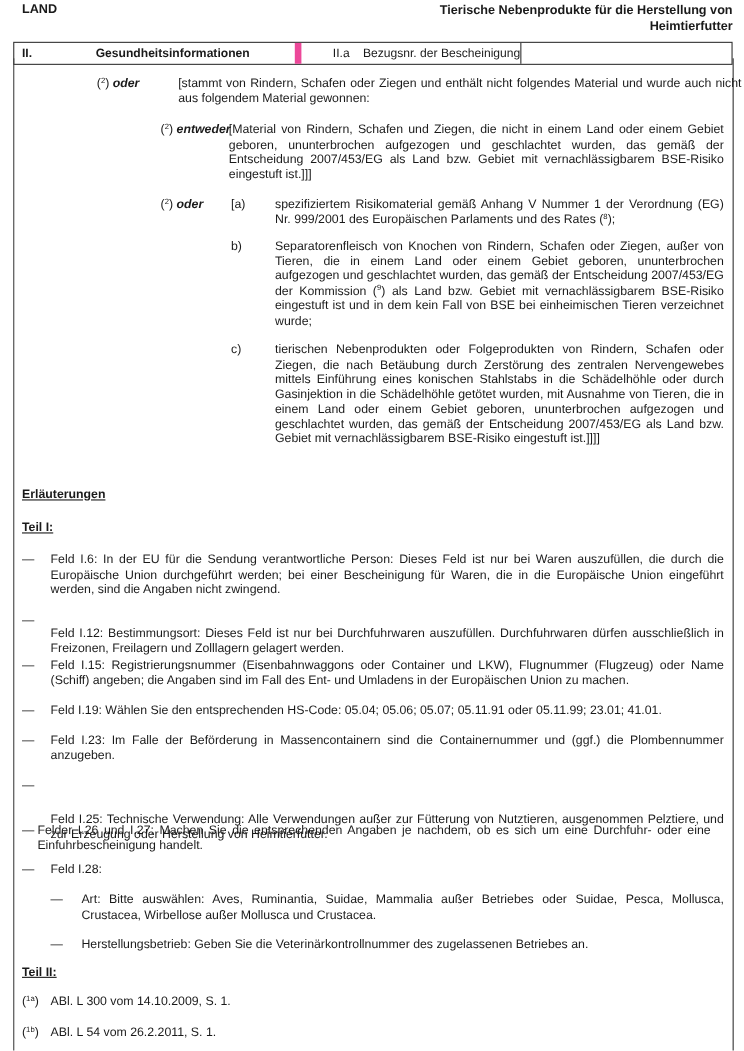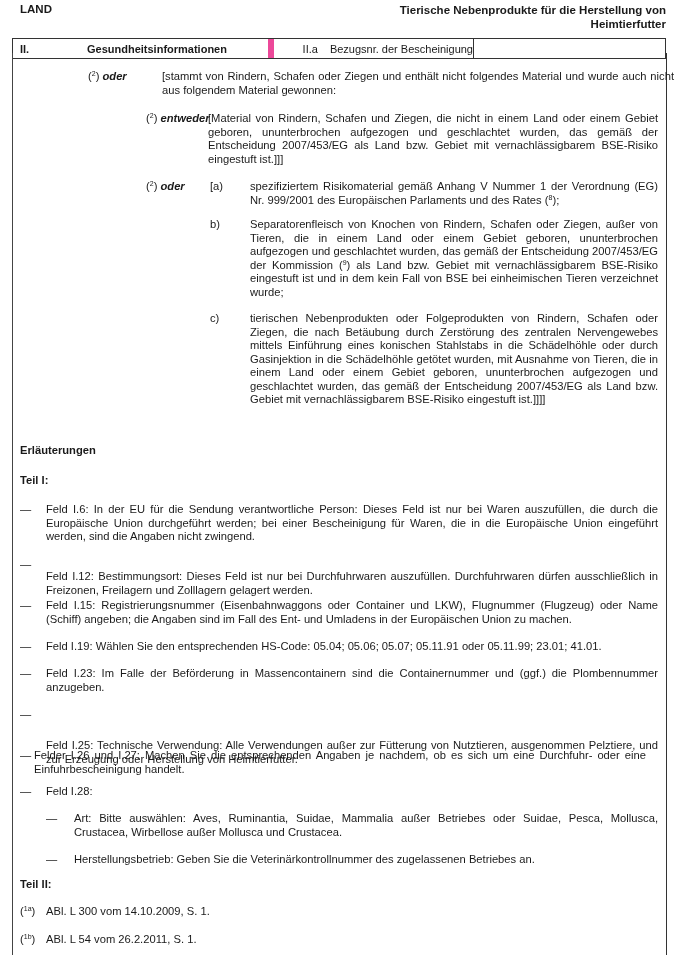--- a/index.html
+++ b/index.html
@@ -22,21 +22,21 @@
   .c4 { flex: 1; padding-left: 8px; position: relative; }
   .c4 svg { position: absolute; left: 0; top: 0; width: 100%; height: 100%; }
   .frame {
     position: absolute; left: 12px; top: 53px; width: 655px; height: 905px;
     border-left: 1.5px solid #444; border-right: 1.5px solid #333; box-sizing: border-box;
   }
   .p { position: absolute; line-height: 13.5px; text-align: justify; }
   .lbl { position: absolute; line-height: 13.5px; }
   sup { font-size: 7px; vertical-align: 4px; line-height: 0; }
   i { font-style: italic; font-weight: bold; }
-  .bold { font-weight: bold; }
+  .bold { font-weight: bold; text-decoration: underline; }
   .dash { position: absolute; left: 20px; width: 14px; }
 </style>
 </head>
 <body>
 
 <div class="abs hdr-left">LAND</div>
 <div class="abs hdr-right">Tierische Nebenprodukte für die Herstellung von Heimtierfutter</div>
 
 <div class="table-head">
   <div class="cell c1">II.</div>

